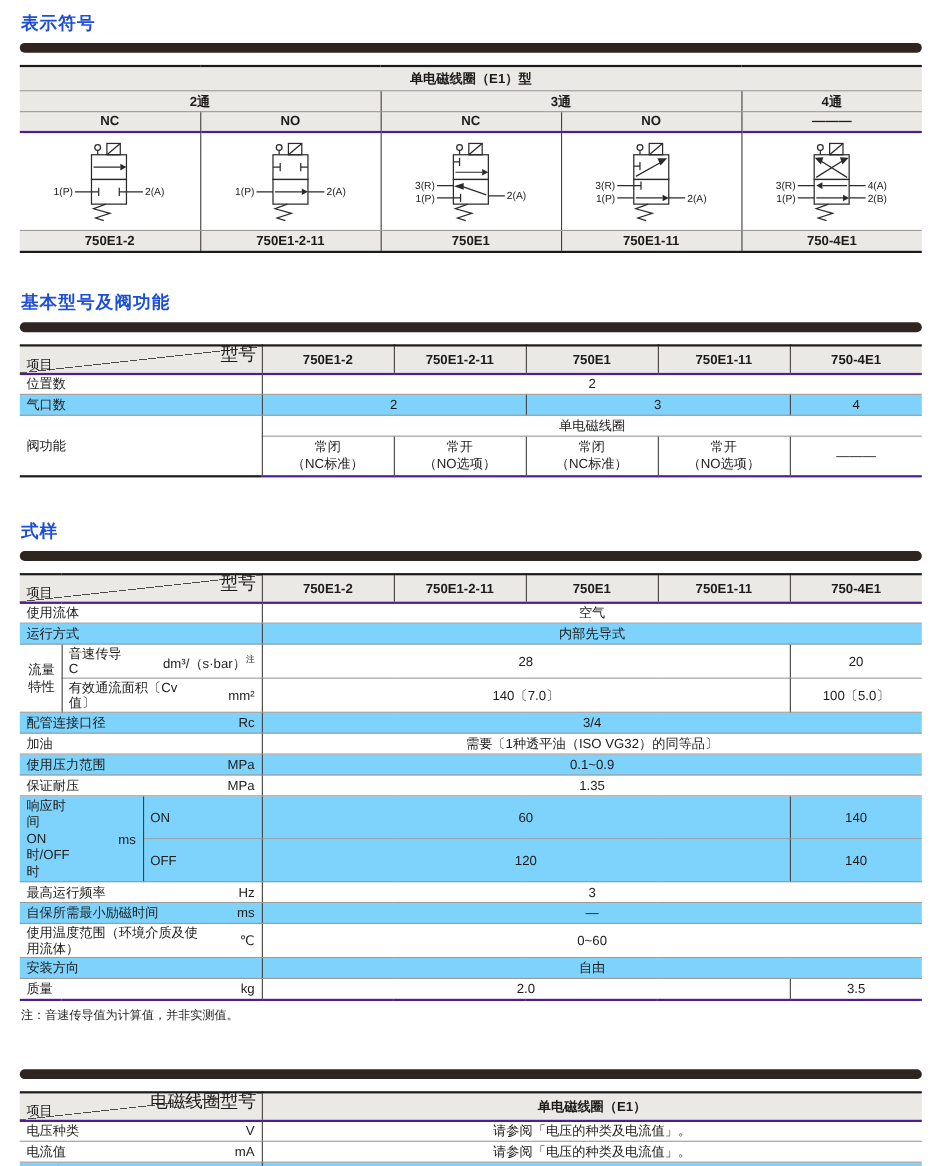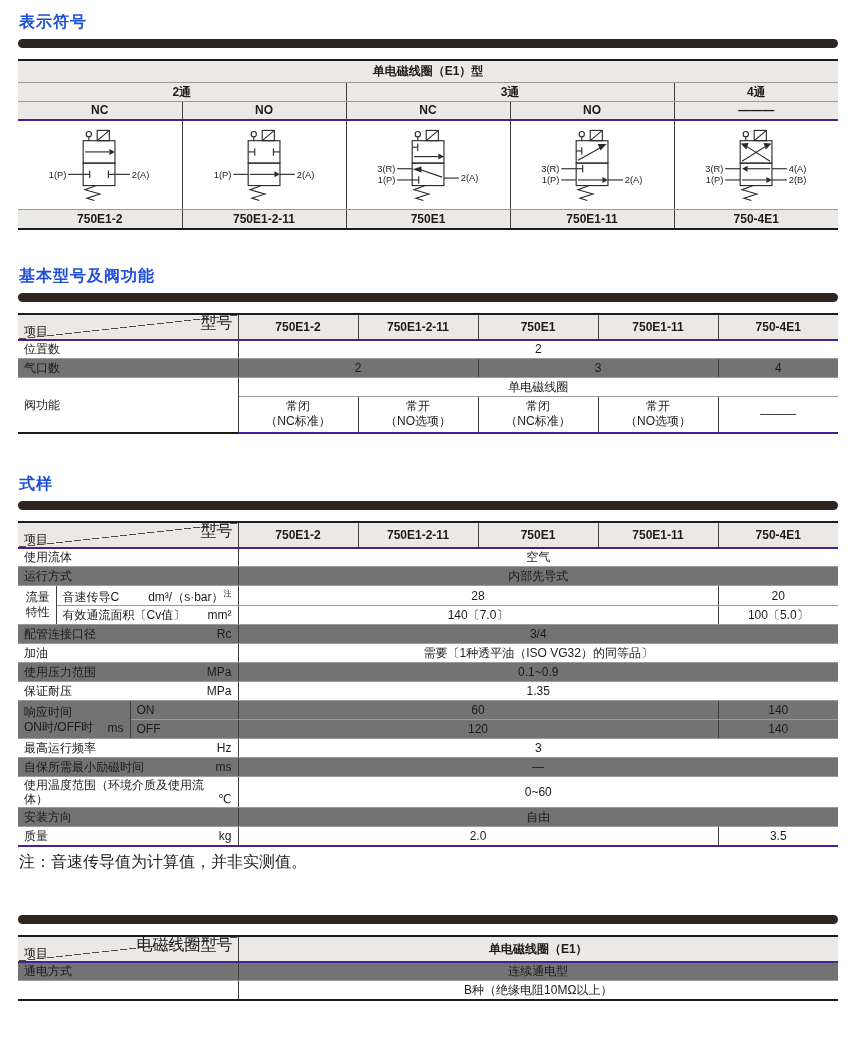--- a/index.html
+++ b/index.html
@@ -32,23 +32,23 @@
     border-top:1px solid #9c9a98; border-bottom:1px solid #9c9a98;
     border-left:1px solid #413e3c; border-right:1px solid #413e3c;
     text-align:center; vertical-align:middle;
     height:19px; padding:1px 4px; line-height:14px;
     color:#1d1b1a;
   }
   td:first-child { border-left:0; }
   td:last-child  { border-right:0; }
   tr.thickb > td { border-bottom:2px solid #4c1d95; }
   .hdr  { background:#ebe9e6; font-weight:bold;text-align:center; }
-  .gray { background:#737373; }
+  .gray { background:#7dd3fc; }
   td.lbl { text-align:left; padding-left:6px; }
-  .cellflex { display:flex; justify-content:space-between; align-items:flex-end; width:100%; }
+  .cellflex { display:flex; justify-content:space-between; align-items:center; width:100%;gap:36px; }
   .unit { padding-right:2px; white-space:nowrap; }
   sup.note-sup { font-size:8px; vertical-align:super; }
   .two-line span { display:block; line-height:15px; }
 
   
   td.corner { padding:0; height:24px; }
   .corner-in {
     position:relative; width:100%; height:24px;
     background:linear-gradient(to bottom right,
       transparent 49.2%, #4c4a48 49.2%, #4c4a48 50.8%, transparent 50.8%);
@@ -59,21 +59,21 @@
   .sym-row td { height:86px; background:#ffffff; }
   .model-row td { font-weight:bold; }
 
   .valve { display:block; margin:0 auto; }
   .valve line, .valve rect, .valve circle, .valve polyline {
     stroke:#2b2a29; stroke-width:1.2; fill:none;
   }
   .valve polygon { fill:#2b2a29; stroke:none; }
   .valve text { font-size:10px; fill:#1c1b1a; font-family:"Liberation Sans","DejaVu Sans",sans-serif; }
 
-  .foot-note { font-size:16px; color:#252322; margin-top:5px; margin-left:1px;font-family:Liberation Mono, monospace; }
+  .foot-note { font-size:11px; color:#252322; margin-top:5px; margin-left:1px;font-family:Liberation Mono, monospace; }
   .func-row td { height:36px; }
   .hdr-row td { height:22px; }
 </style>
 </head>
 <body>
 
 <div class="page">
 
   <div class="sec">
     <div class="sec-title">表示符号</div>
@@ -475,20 +475,38 @@
       <tbody>
           <tr class="hdr-row thickb">
         <td class="hdr corner">
           <div class="corner-in">
             <span class="c-top">电磁线圈型号</span>
             <span class="c-bot">项目</span>
           </div>
         </td>
         <td class="hdr">单电磁线圈（E1）</td>
       </tr>
+      <tr>
+        <td class="lbl">
+          <div class="cellflex">
+                <span>电压种类</span>
+                <span class="unit">V</span>
+              </div>
+        </td>
+        <td>请参阅「电压的种类及电流值」。</td>
+      </tr>
+      <tr>
+        <td class="lbl">
+          <div class="cellflex">
+                <span>电流值</span>
+                <span class="unit">mA</span>
+              </div>
+        </td>
+        <td>请参阅「电压的种类及电流值」。</td>
+      </tr>
       <tr class="gray">
         <td class="lbl">
           <div class="cellflex">
                 <span>通电方式</span>
                 <span class="unit"></span>
               </div>
         </td>
         <td>连续通电型</td>
       </tr>
       <tr>

